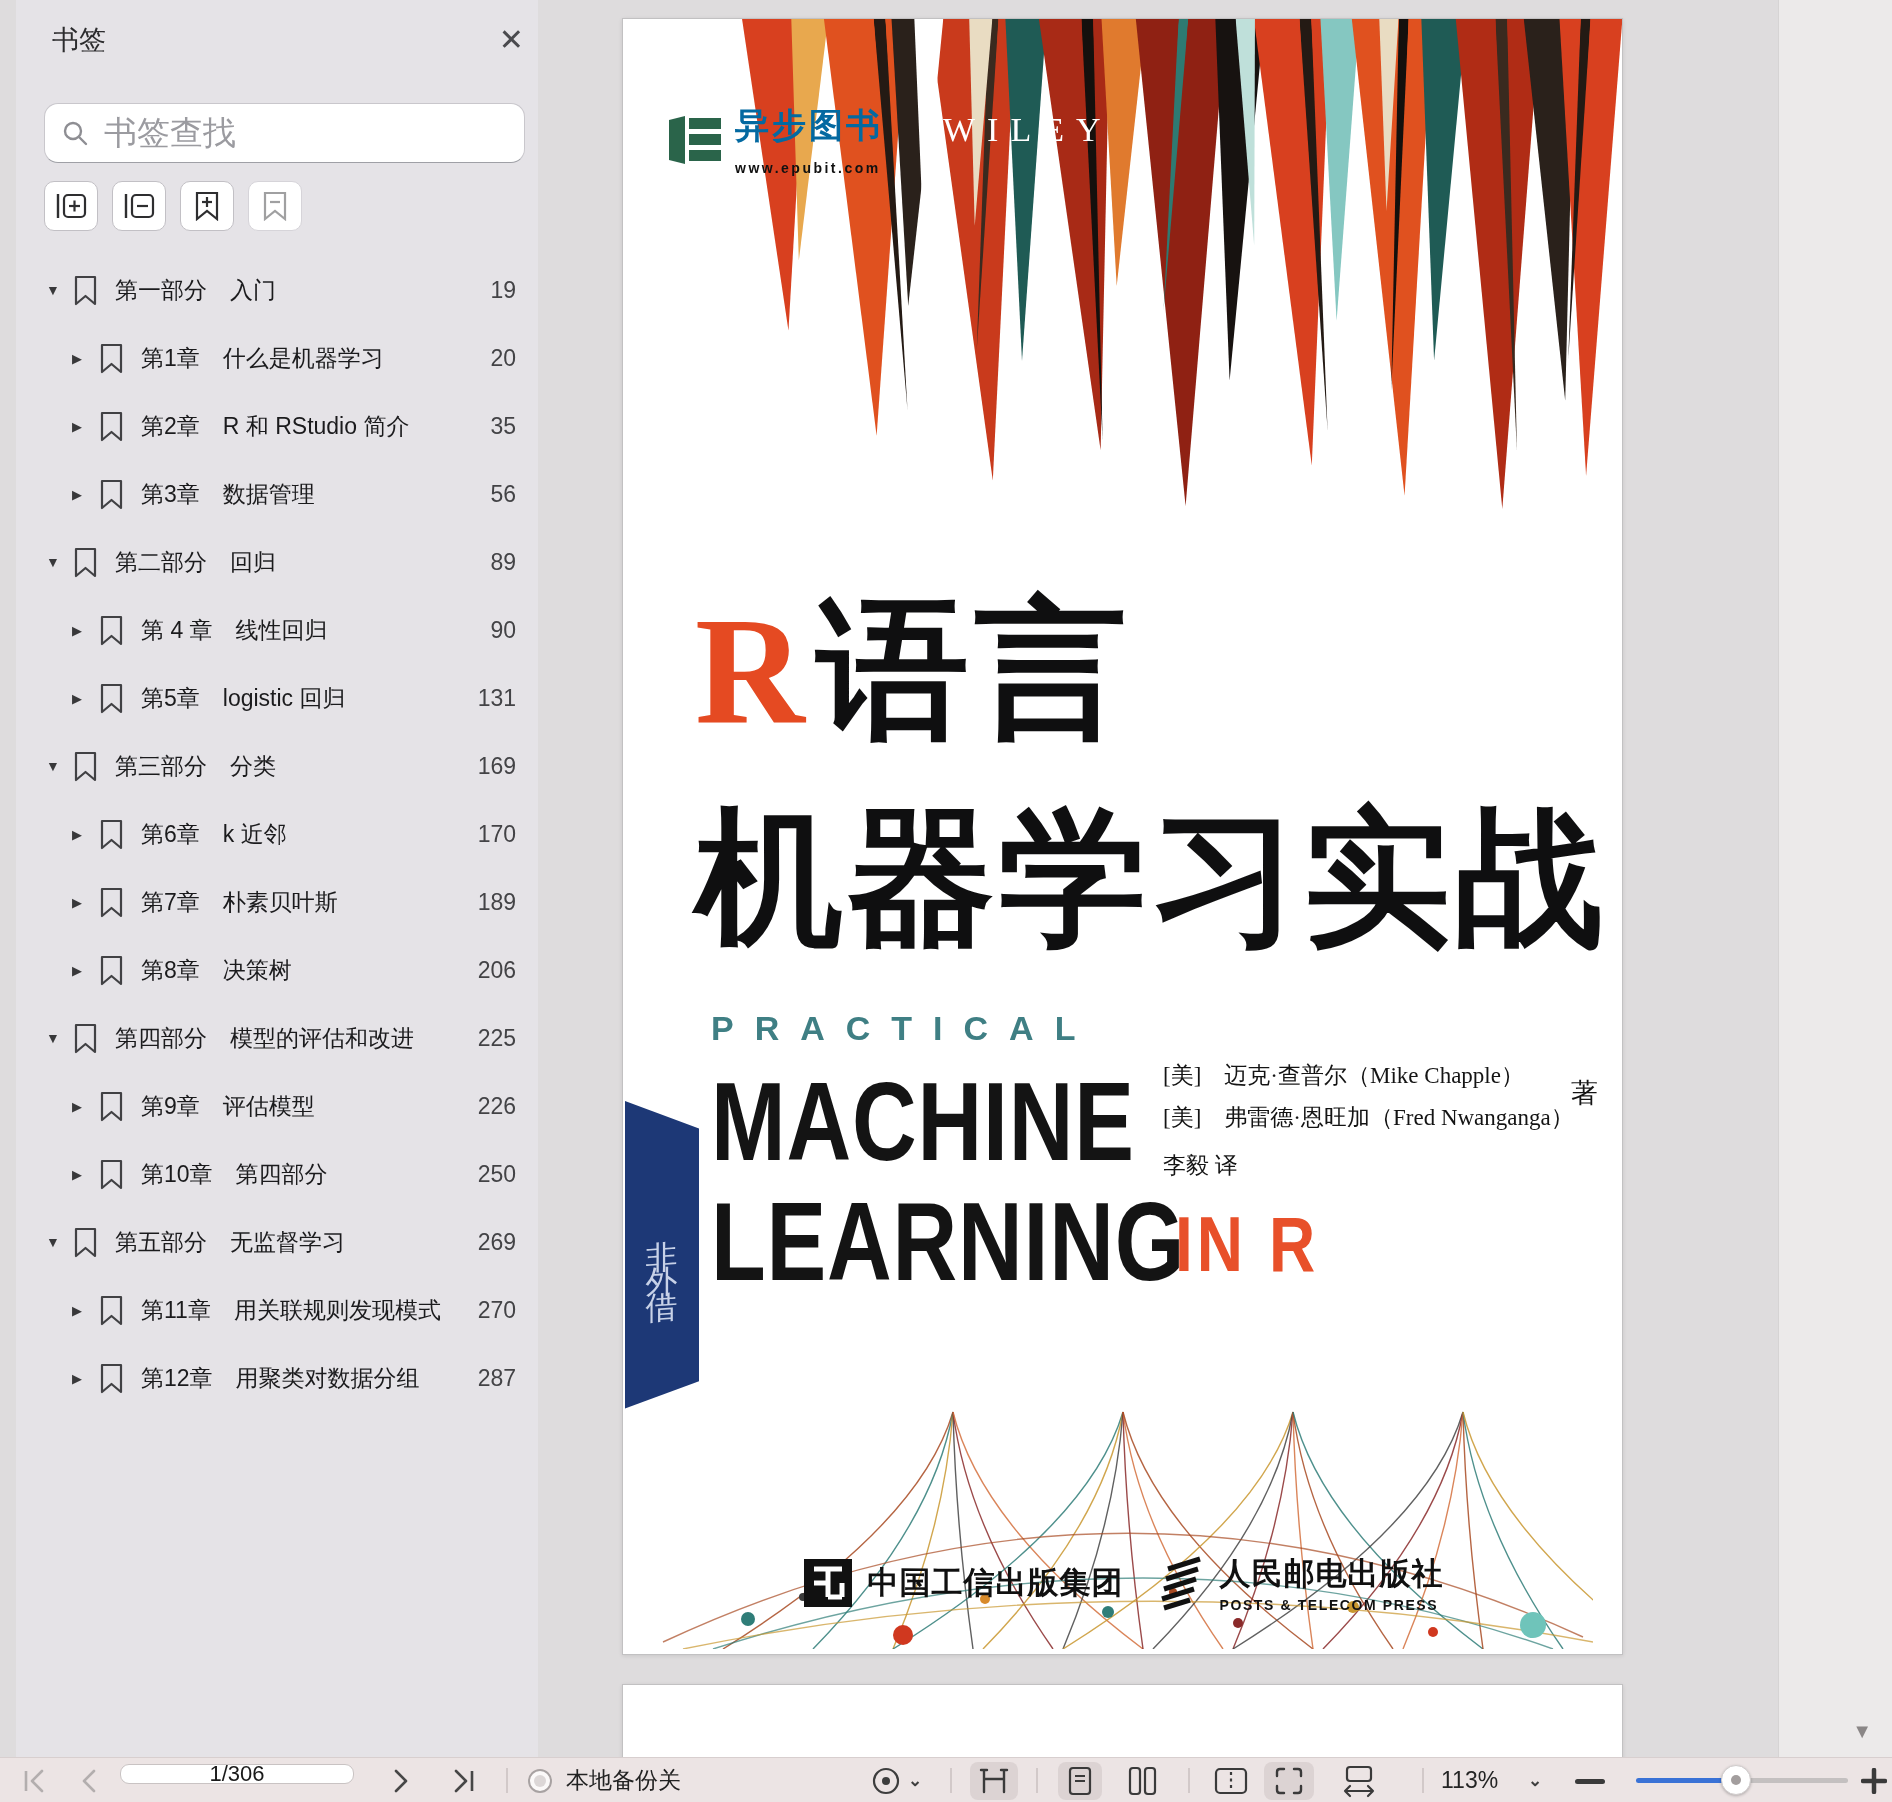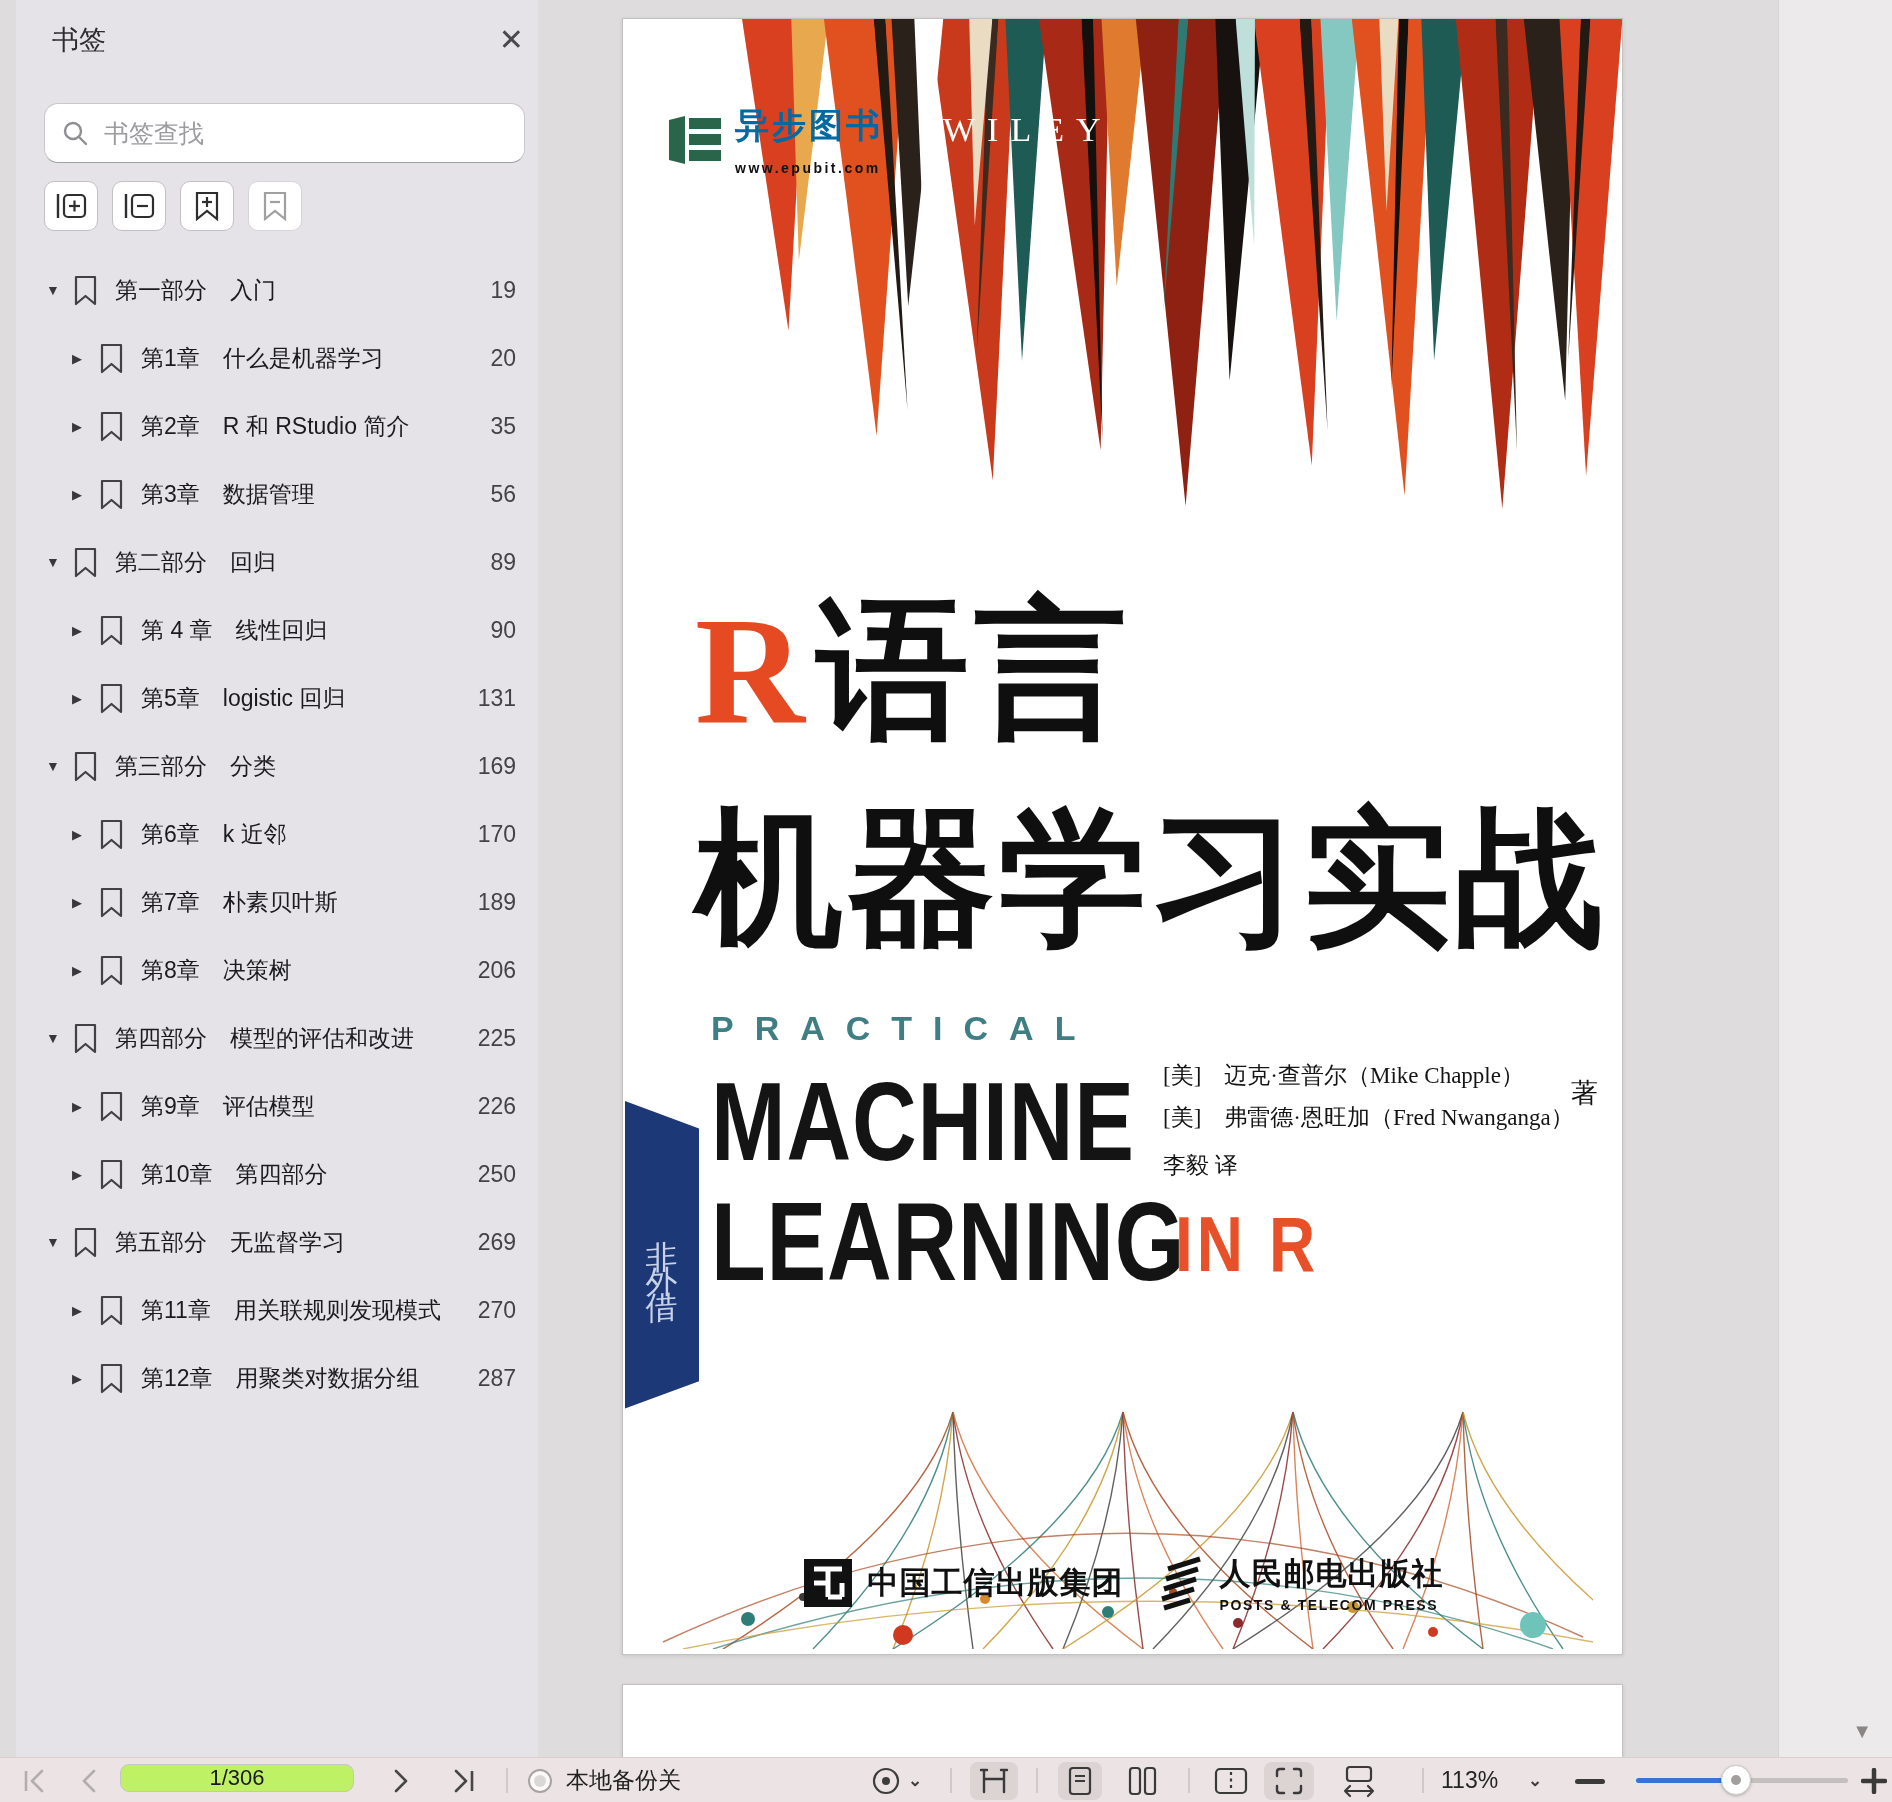--- a/index.html
+++ b/index.html
@@ -4,21 +4,21 @@
 <style>
   html,body{margin:0;padding:0;background:#888;}
   .app{position:relative;width:1892px;height:1802px;background:#dedcdd;font-family:"Liberation Sans",sans-serif;overflow:hidden;}
 
   
   .sidebar{position:absolute;left:16px;top:0;width:537px;height:1757px;background:#e5e3e7;border-right:1px solid #c6c4c9;box-sizing:border-box;}
   .sb-header{position:absolute;top:22px;left:36px;right:28px;display:flex;justify-content:space-between;align-items:center;}
   .sb-title{font-size:27px;color:#2c2c2e;}
   .close-x{font-size:30px;color:#4a4a4e;line-height:1;cursor:default;}
   .sb-search{position:absolute;top:103px;left:28px;width:481px;height:60px;background:#fff;border:1px solid #c9c7cc;border-bottom-color:#9fa0a6;border-radius:14px;display:flex;align-items:center;padding:0 16px;gap:13px;box-sizing:border-box;}
-  .sb-search input{border:none;outline:none;flex:1;font-size:25px;font-family:"Liberation Sans",sans-serif;color:#be185d;background:transparent;}
+  .sb-search input{border:none;outline:none;flex:1;font-size:33px;font-family:"Liberation Sans",sans-serif;color:#be185d;background:transparent;}
   .sb-search input::placeholder{color:#9b9ba0;}
   .sb-tools{position:absolute;top:181px;left:28px;display:flex;gap:14px;}
   .tool-btn{width:54px;height:50px;background:#fff;border:1px solid #c2c0c5;border-radius:10px;display:flex;align-items:center;justify-content:center;box-sizing:border-box;}
   .tool-btn.disabled{border-color:#d6d4d9;}
   .tool-btn.disabled svg{opacity:.45;}
   .sb-list{position:absolute;top:256px;left:0;right:0;}
   .bm-row{height:68px;display:flex;align-items:center;padding-right:36px;}
   .bm-row.lvl0{padding-left:30px;}
   .bm-row.lvl1{padding-left:56px;}
   .bm-tri{width:26px;font-size:14px;color:#38383a;flex:none;}
@@ -61,21 +61,21 @@
   .publishers{position:absolute;left:0;top:1534px;width:100%;display:flex;justify-content:center;align-items:center;gap:36px;z-index:6;}
   .pub-left,.pub-right{display:flex;align-items:center;gap:14px;}
   .pub-zh{font-size:31px;font-weight:bold;color:#101010;letter-spacing:1px;font-family:"Liberation Sans",sans-serif;}
   .press-col{display:flex;flex-direction:column;}
   .press-en{font-size:14px;font-weight:bold;color:#101010;letter-spacing:1.6px;margin-top:2px;}
 
   
   .toolbar{position:absolute;left:0;bottom:0;width:1892px;height:45px;background:#ece4e4;border-top:1px solid #d8cfcf;box-sizing:border-box;}
   .toolbar .abs{position:absolute;top:0;height:45px;display:flex;align-items:center;}
   .tb-sep{position:absolute;top:10px;width:2px;height:25px;background:#d2c9c9;}
-  .page-input{position:absolute;left:120px;top:6px;width:234px;height:28px;background:#bef264;border:1px solid #c9c3c3;border-radius:9px;text-align:center;font-size:22px;color:#1a1a1a;font-family:"Liberation Sans",sans-serif;box-sizing:border-box;outline:none;}
+  .page-input{position:absolute;left:120px;top:6px;width:234px;height:20px;background:#ffffff;border:1px solid #c9c3c3;border-radius:9px;text-align:center;font-size:22px;color:#1a1a1a;font-family:"Liberation Sans",sans-serif;box-sizing:border-box;outline:none;}
   .icon-btn{position:absolute;top:4px;height:38px;display:flex;align-items:center;justify-content:center;border-radius:8px;}
   .icon-btn.sel{background:#dcd3d3;}
   .backup-label{font-size:23px;color:#222;}
   .zoom-label{font-size:23px;color:#242424;}
   .chev{font-size:17px;color:#3d3d3d;font-weight:bold;}
   .minus-bar{width:30px;height:5px;border-radius:3px;background:#3a3a3a;}
   .slider{position:absolute;left:1636px;top:7px;width:212px;height:30px;}
   .track-b{position:absolute;left:0;top:13px;width:100px;height:5px;border-radius:3px;background:#3a72d6;}
   .track-g{position:absolute;left:100px;top:13px;width:112px;height:5px;border-radius:3px;background:#c4c0c0;}
   .thumb{position:absolute;left:85px;top:0;width:30px;height:30px;border-radius:50%;background:#fff;border:1px solid #d0cccc;box-shadow:0 1px 3px rgba(0,0,0,.25);box-sizing:border-box;}

